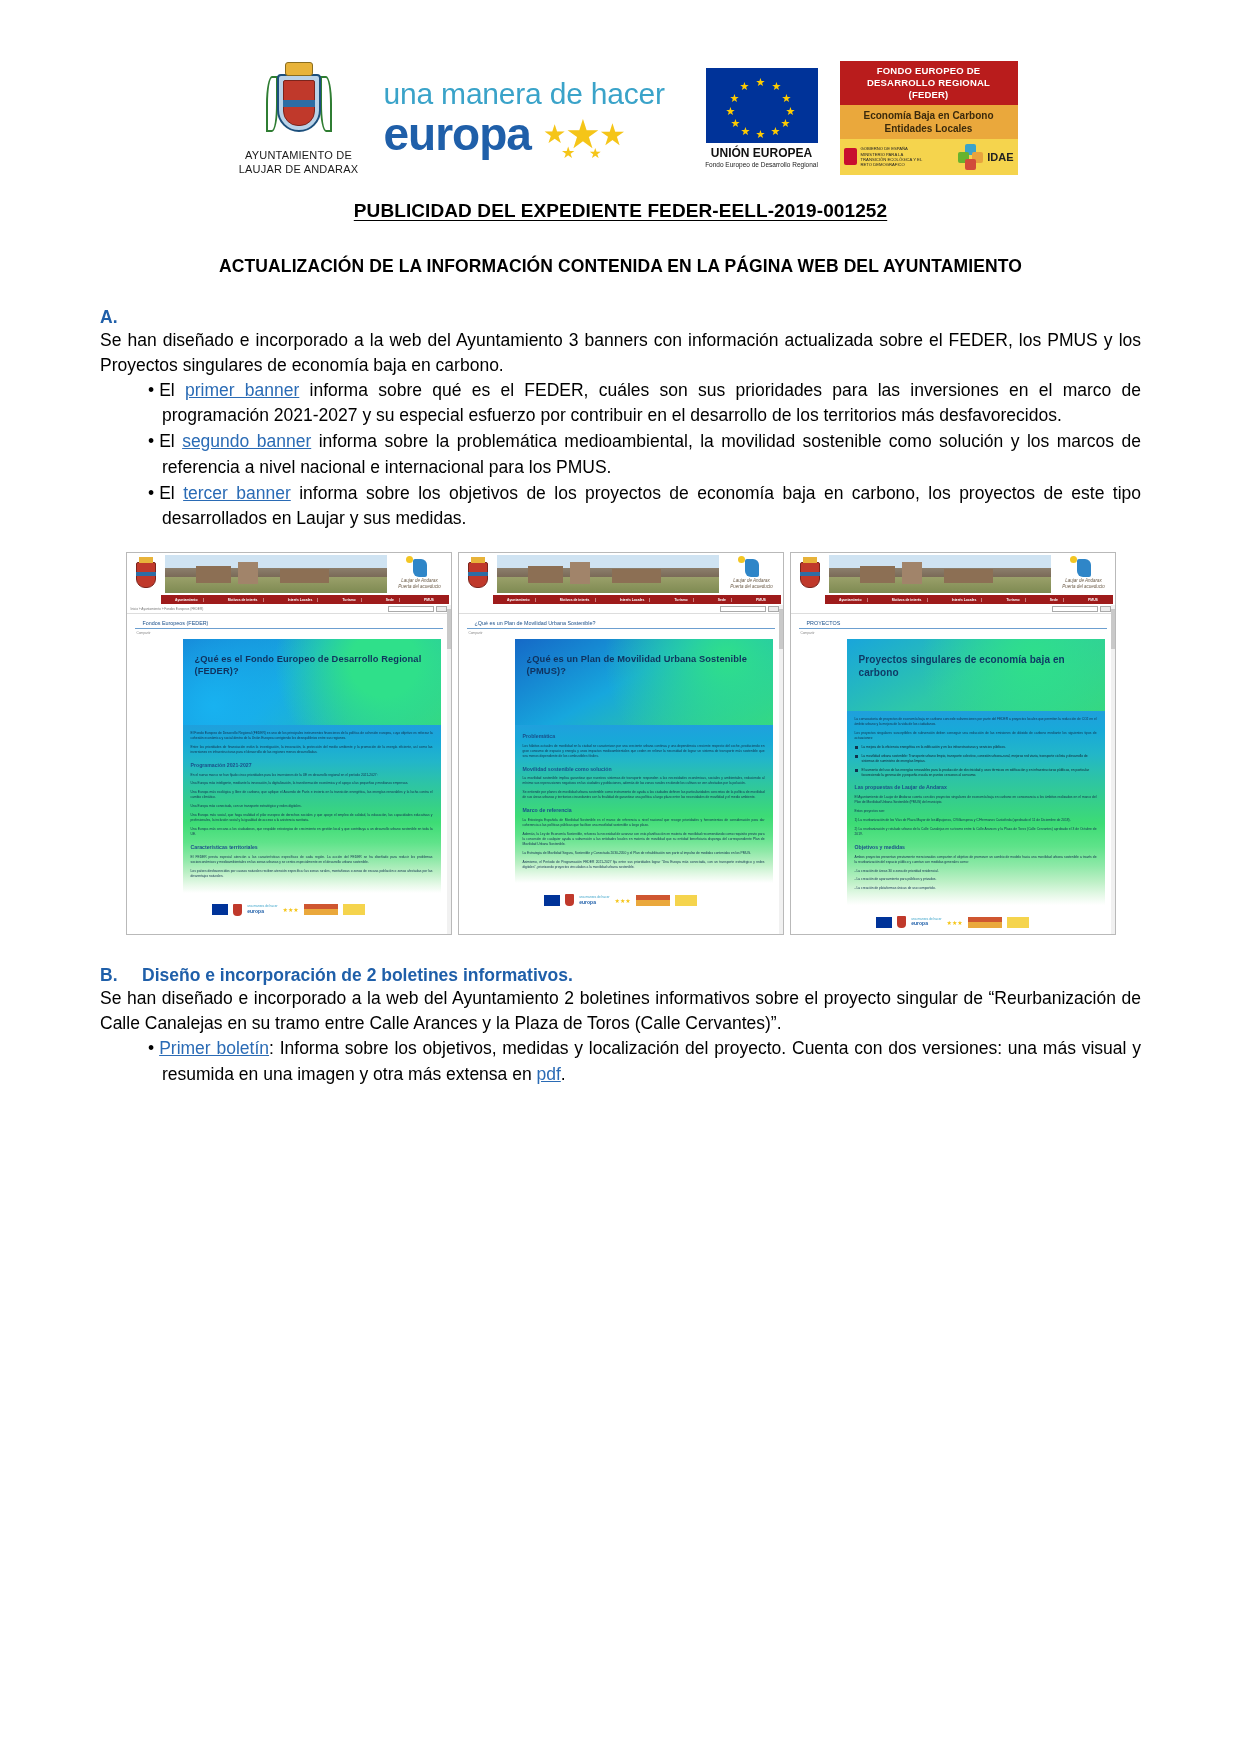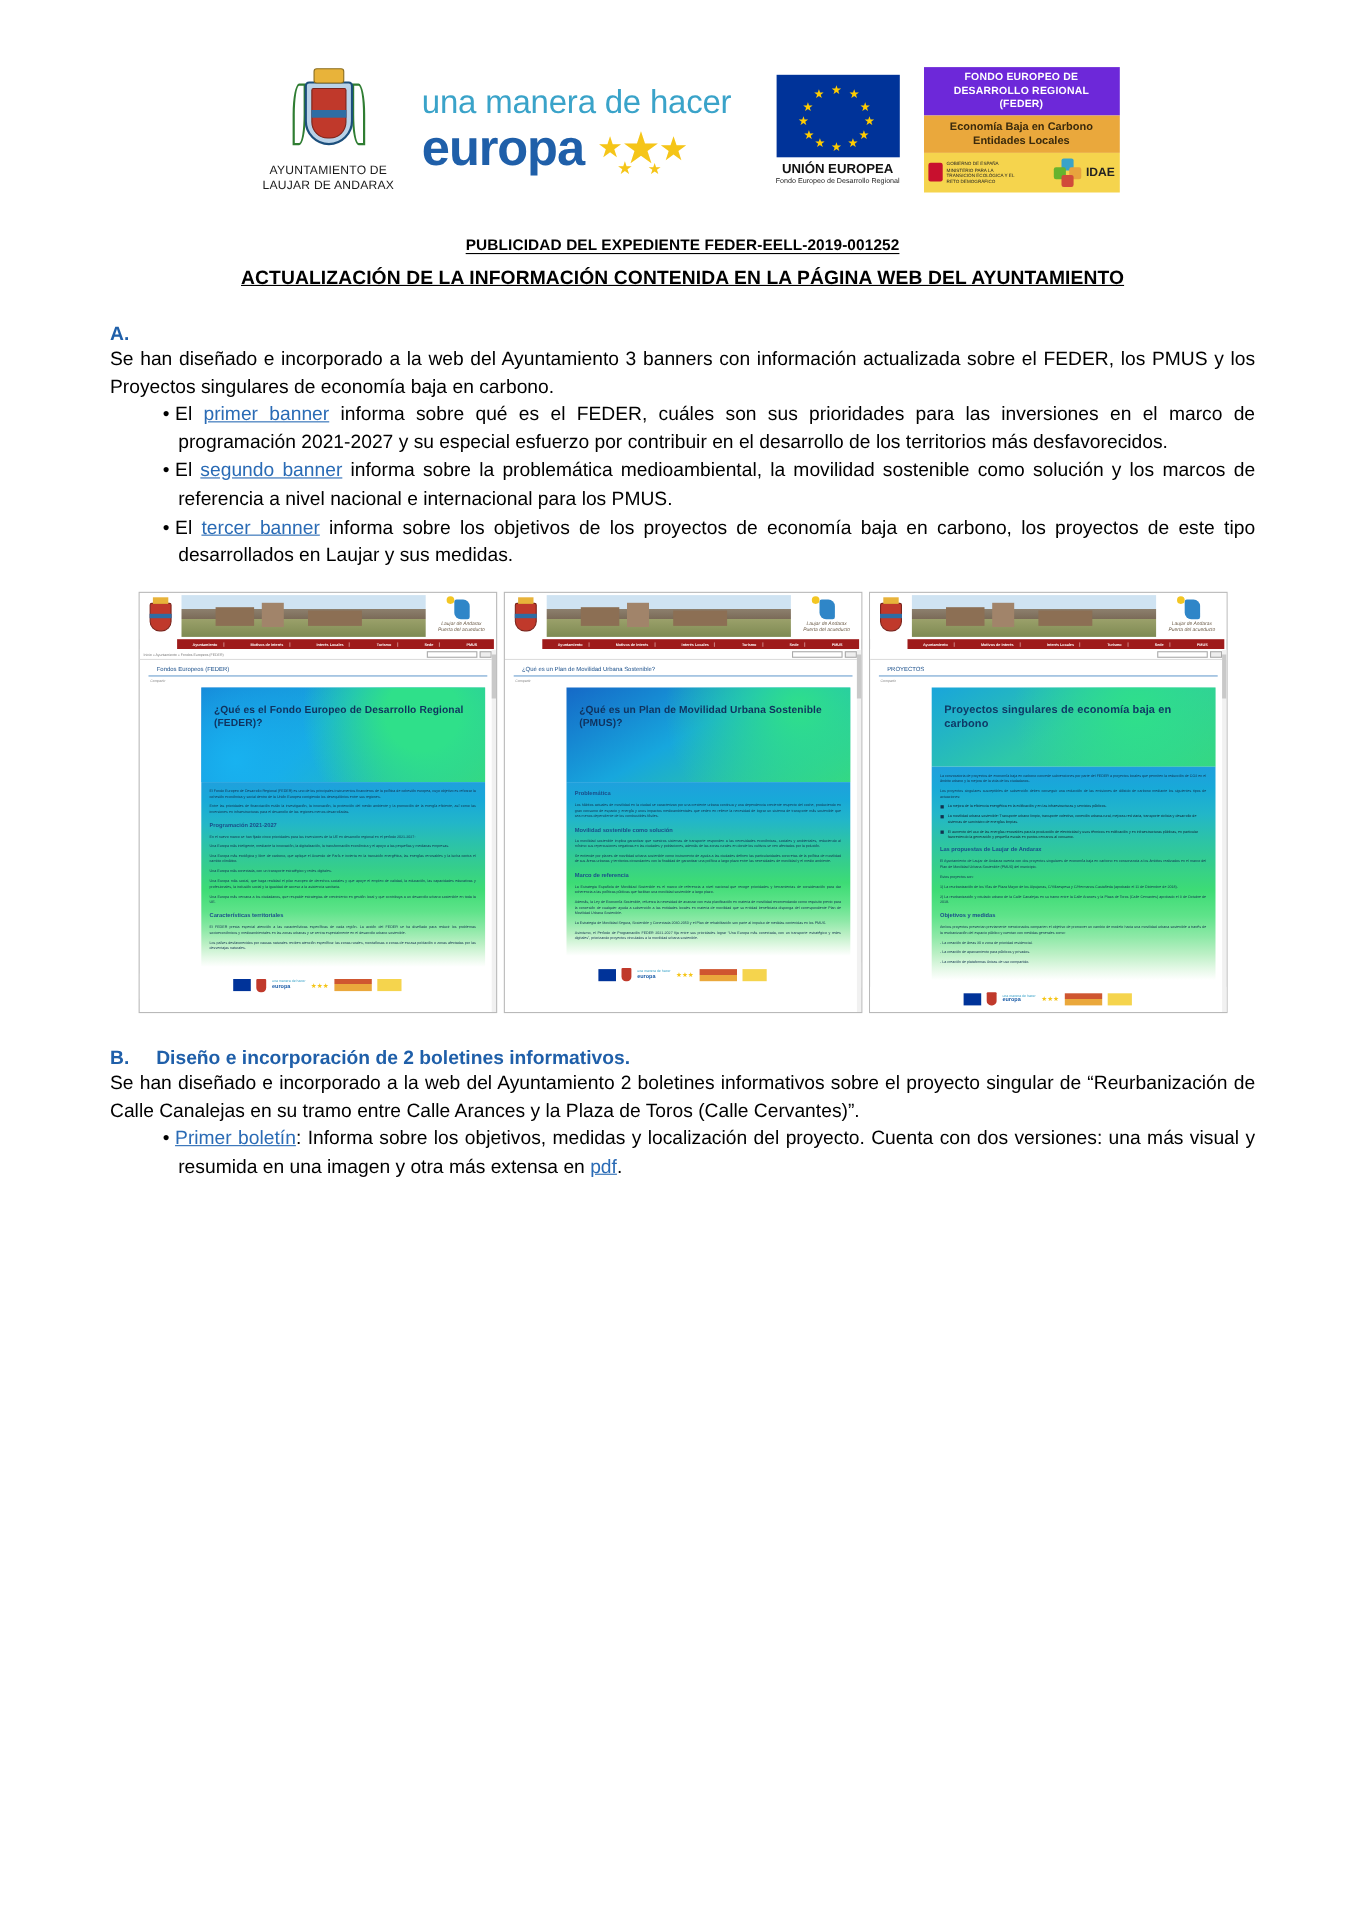--- a/index.html
+++ b/index.html
@@ -57,40 +57,40 @@
   .s4 { left:20px; top:34px; font-size:16px; }
   .s5 { left:48px; top:36px; font-size:14px; }
 
   .logo-ue { display:flex; flex-direction:column; align-items:center; width:128px; }
   .eu-flag { width:112px; height:75px; background:#003399; position:relative; }
   .eu-star { position:absolute; color:#ffcc00; font-size:11px; line-height:1; }
   .ue-cap { font-size:12px; font-weight:700; margin-top:3px; color:#111; }
   .ue-sub { font-size:6.5px; color:#222; margin-top:1px; }
 
   .logo-feder { width:178px; }
-  .fd-red { background:#6d28d9; color:#fff; font-weight:700; font-size:9.5px; text-align:center; padding:4px 2px; line-height:1.25; letter-spacing:.2px;}
+  .fd-red { background:#b91c1c; color:#fff; font-weight:700; font-size:9.5px; text-align:center; padding:4px 2px; line-height:1.25; letter-spacing:.2px;}
   .fd-org { background:#eaa83c; color:#3b2a0c; font-weight:700; font-size:10px; text-align:center; padding:4px 2px; line-height:1.3;}
   .fd-yellow { background:#f5d44d; height:36px; display:flex; align-items:center; gap:4px; padding:2px 4px; }
   .es-shield { width:13px; height:17px; background:#c8102e; border-radius:2px; }
   .gob-txt { font-size:4.2px; line-height:1.25; color:#222; width:66px;}
   .idae { margin-left:auto; display:flex; align-items:center; gap:3px; }
   .idae-mark { width:26px; height:26px; position:relative; }
   .idae-mark span { position:absolute; width:11px; height:11px; border-radius:2px; }
   .im1 { left:7px; top:0;  background:#3aa3c9; }
   .im2 { left:0;  top:8px; background:#67b32e; }
   .im3 { left:14px;top:8px; background:#e8a33d; }
   .im4 { left:7px; top:15px;background:#d14b3a; }
   .idae-txt { font-size:11px; font-weight:700; color:#222; }
 
   
   .title1 {
-    text-align:center; font-weight:700; font-size:14px; margin-top:36px;
+    text-align:center; font-weight:700; font-size:19px; margin-top:22px;
     text-decoration: underline; text-underline-offset: 3px; letter-spacing:.1px;
   }
-  .title2 { text-align:center; font-weight:700; font-size:17.5px; margin-top:12px; letter-spacing:.1px;text-decoration:underline;}
+  .title2 { text-align:center; font-weight:700; font-size:17.5px; margin-top:34px; letter-spacing:.1px;}
 
   
   .content { padding: 0 100px; }
   .sec-head {
     color:#1f5fa9; font-weight:700; font-size:17.5px; margin-top:30px;
     display:flex; gap:0;
   }
   .sec-letter { width:42px; }
   p.body { font-size:17.5px; line-height:1.42; margin:0; text-align:justify; }
   .bullets { margin:0; padding:0; }

